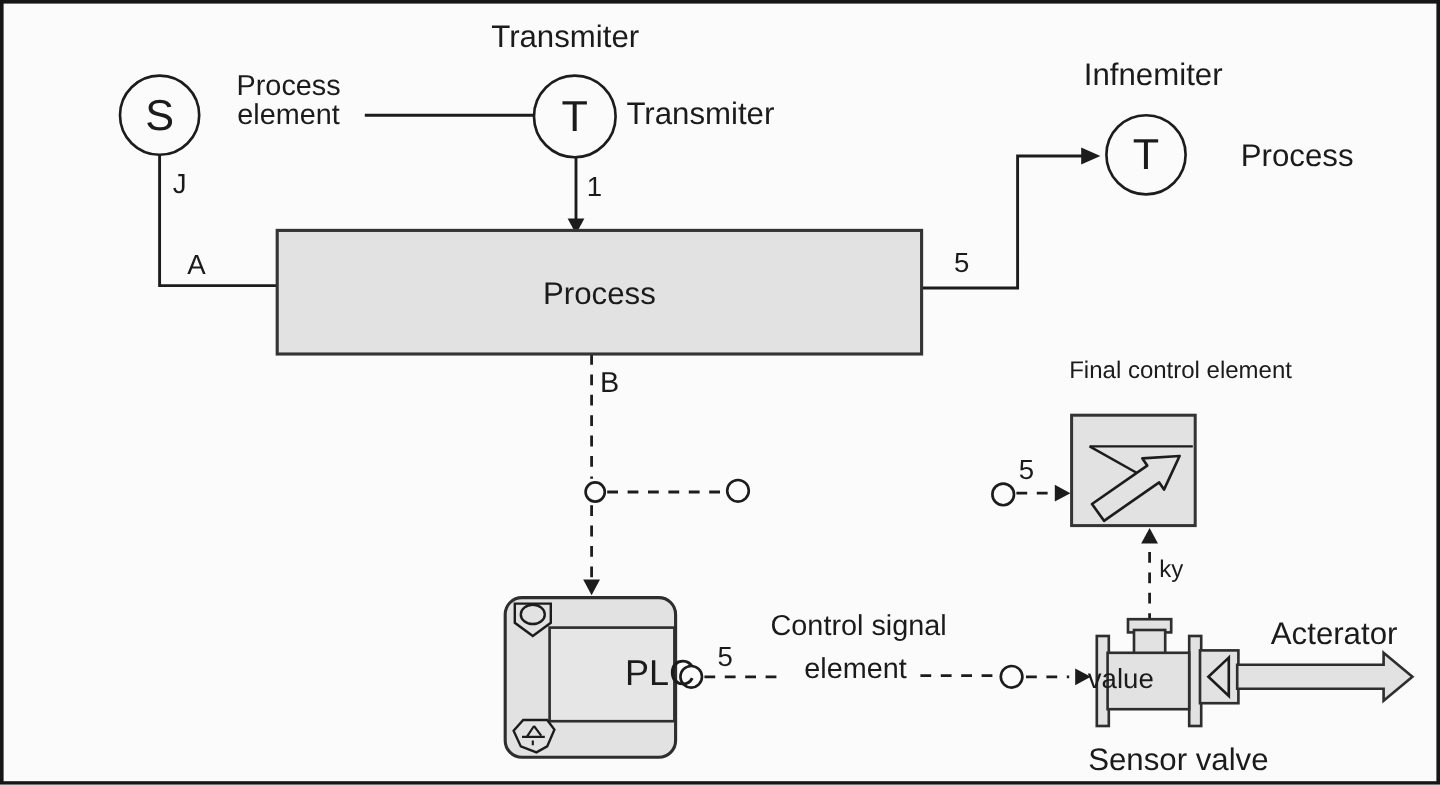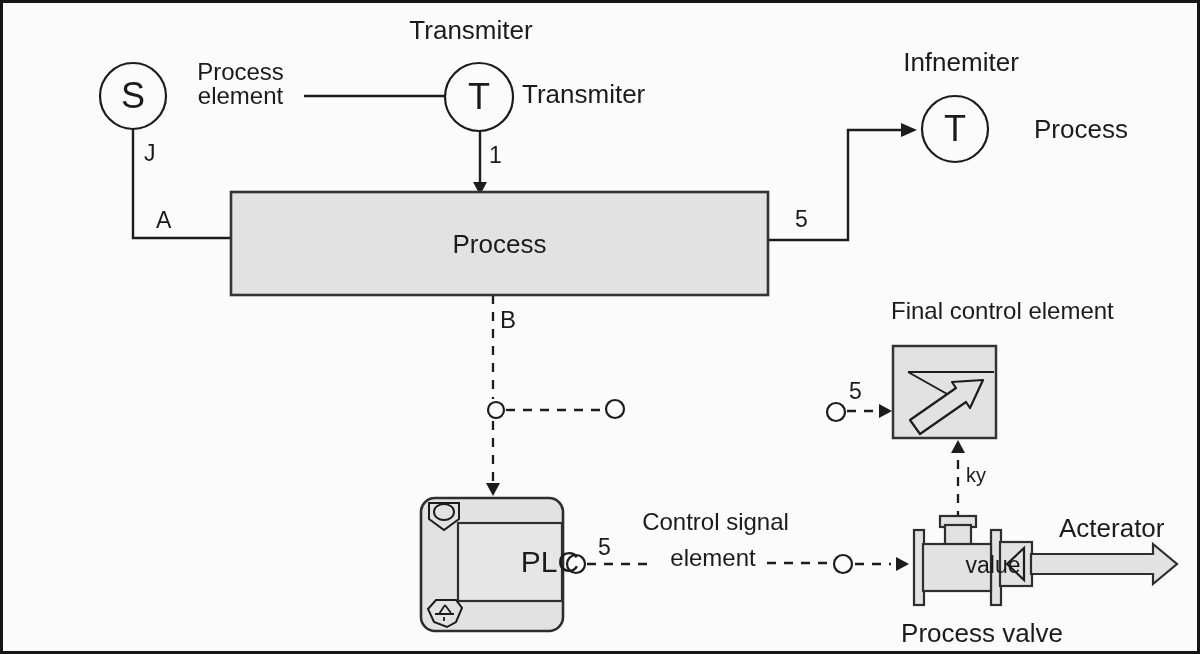--- a/index.html
+++ b/index.html
@@ -101,26 +101,26 @@
   <div class="t" style="left:141px;top:139px;font-size:23px;">J</div>
   <div class="t" style="left:153px;top:206px;font-size:23px;">A</div>
   <div class="t" style="left:486px;top:141px;font-size:23px;">1</div>
   <div class="t" style="left:792px;top:205px;font-size:23px;">5</div>
 
   <div class="t c" style="left:228px;top:228px;width:537px;font-size:26px;">Process</div>
   <div class="t" style="left:497px;top:305px;font-size:24px;">B</div>
 
   <div class="t" style="left:846px;top:377px;font-size:23px;">5</div>
 
-  <div class="t" style="left:888px;top:296px;font-size:24px;">Final control element</div>
+  <div class="t" style="left:888px;top:296px;font-size:20px;">Final control element</div>
   <div class="t" style="left:963px;top:462px;font-size:20px;">ky</div>
 
   <div class="t c" style="left:455px;top:543px;width:104px;font-size:30px;padding-left:40px;">PLC</div>
   <div class="t" style="left:595px;top:533px;font-size:23px;">5</div>
 
   <div class="t c" style="left:645px;top:543px;width:130px;font-size:24px;">element</div>
   <div class="t c" style="left:630px;top:507px;width:165px;font-size:24px;">Control signal</div>
 
-  <div class="t c" style="left:962px;top:551px;width:56px;font-size:23px;">value</div>
+  <div class="t c" style="left:903px;top:551px;width:56px;font-size:23px;">value</div>
   <div class="t" style="left:1056px;top:512px;font-size:26px;">Acterator</div>
-  <div class="t c" style="left:898px;top:617px;width:162px;font-size:26px;">Process valve</div>
+  <div class="t c" style="left:898px;top:617px;width:162px;font-size:26px;">Sensor valve</div>
 
 </div>
 
 </body></html>

